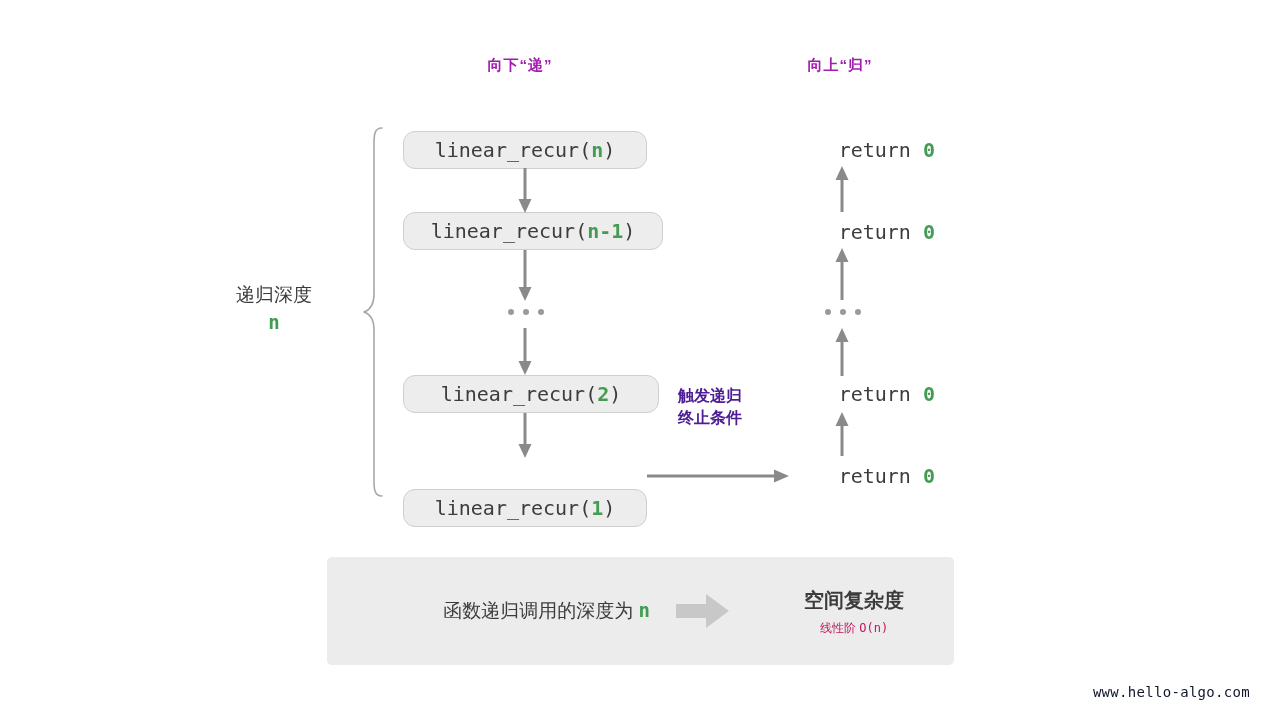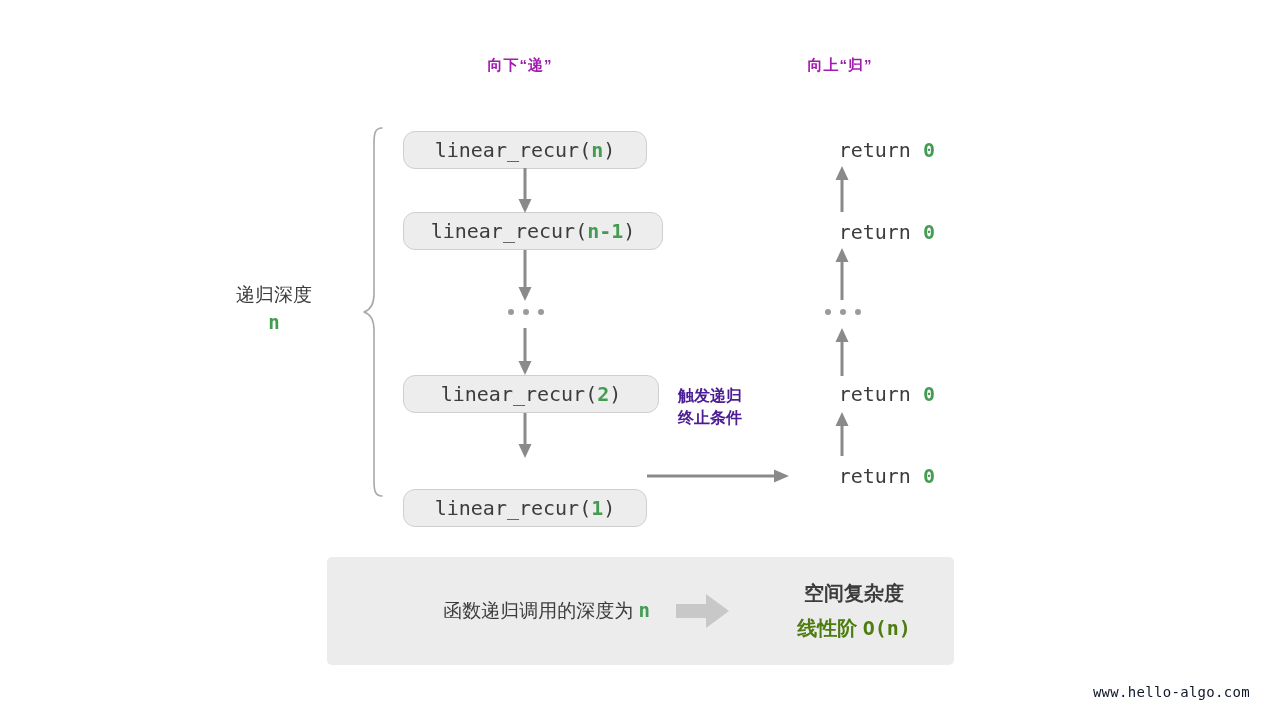--- a/index.html
+++ b/index.html
@@ -136,23 +136,23 @@
     text-align: center;
     line-height: 1.75;
     white-space: nowrap;
   }
   .summary-right .title {
     font-size: 20px;
     font-weight: bold;
     color: #3c3c3c;
   }
   .summary-right .value {
-    font-size: 20px;
-    font-weight: bold;
-    color: #4d7c0f;
+    font-size: 12px;
+    font-weight: normal;
+    color: #be185d;
   }
   .summary-right .value .mono {
     font-family: "DejaVu Sans Mono", "Liberation Mono", monospace;
   }
 
   
   .watermark {
     font-family: "DejaVu Sans Mono", "Liberation Mono", monospace;
     font-size: 14px;
     color: #0f172a;

